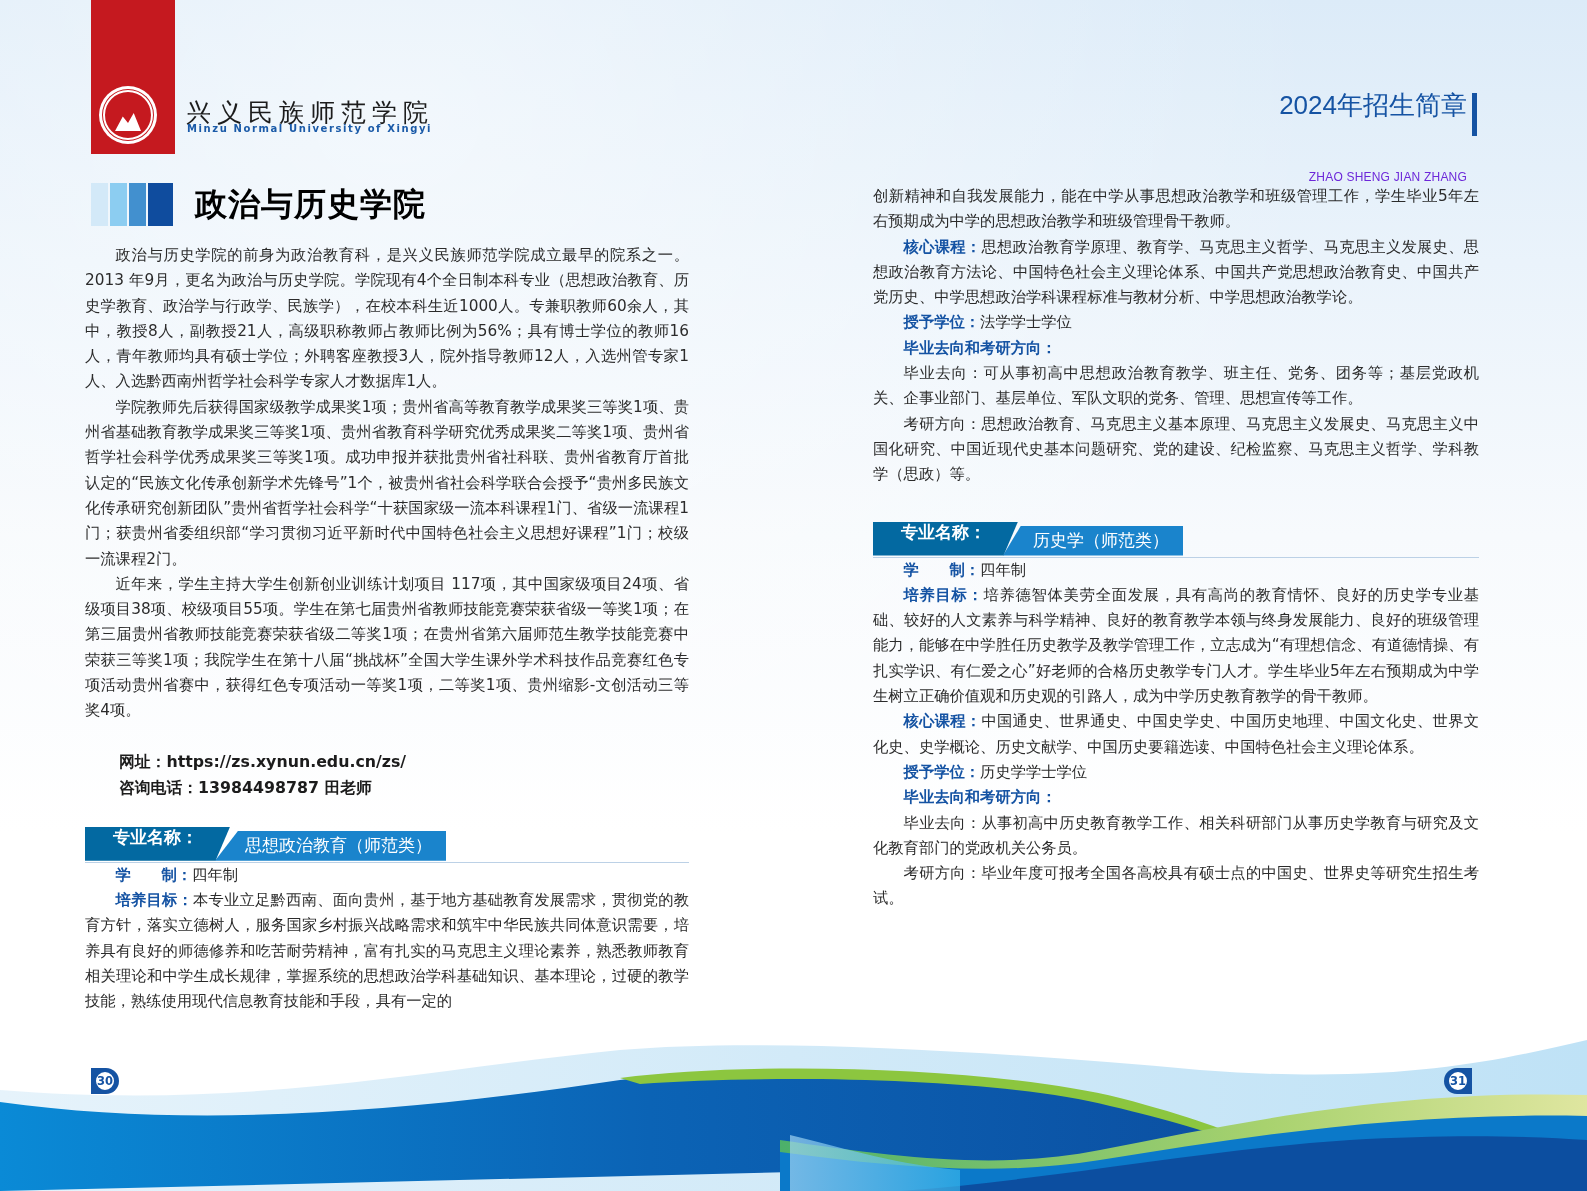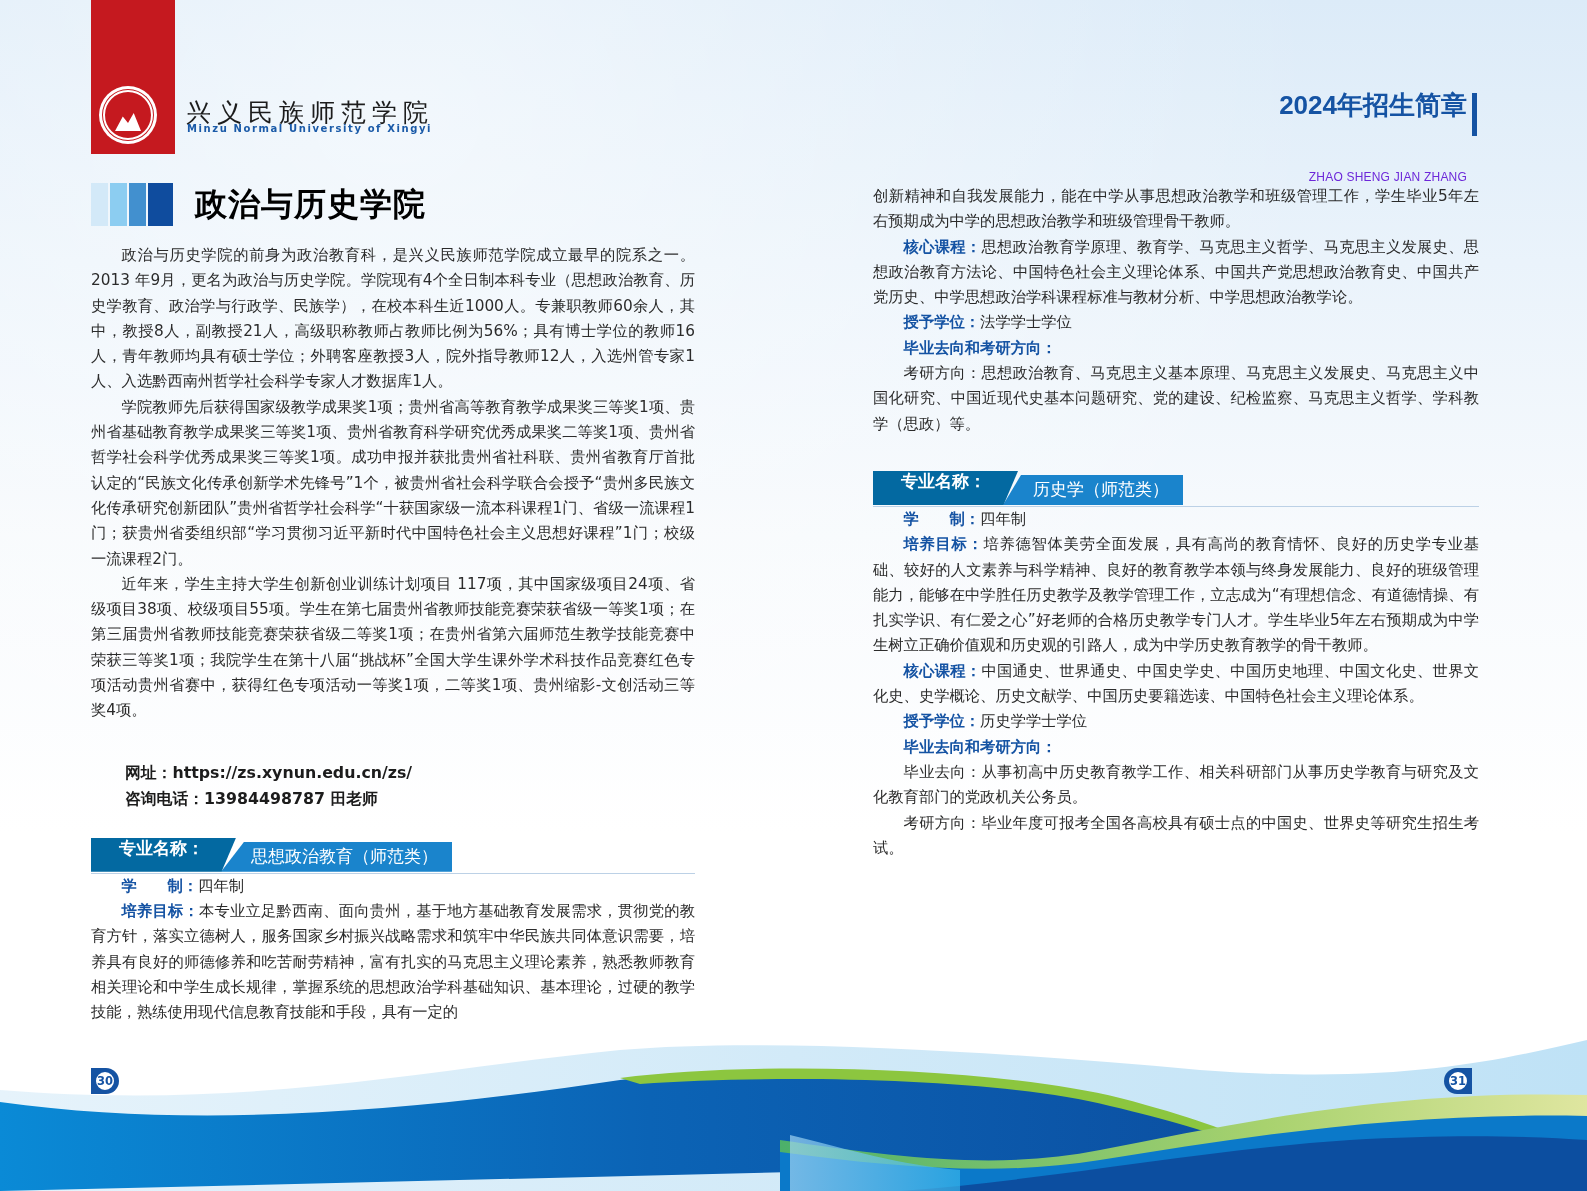--- a/index.html
+++ b/index.html
@@ -43,21 +43,21 @@
     }
     .school-name-en {
       position: absolute; left: 187px; top: 123px;
       font-size: 10px; letter-spacing: 1.6px; color: #1a5aa8; font-weight: bold;
     }
     .brochure-title {
       position: absolute; right: 120px; top: 90px; text-align: right;
     }
     .brochure-title .cn {
       font-family: "Liberation Sans", sans-serif;
-      font-size: 26px; font-weight: bold; color: #1553a3; line-height: 30px;
+      font-size: 26px; font-weight: normal; color: #1553a3; line-height: 30px;
     }
     .brochure-title .en {
       font-family: "Liberation Sans", sans-serif;
       font-size: 12px; color: #6d28d9; line-height: 18px; letter-spacing: 0.2px; margin-top: 48px;
     }
     .title-bar {
       position: absolute; left: 1472px; top: 93px; width: 5px; height: 43px; background: #1553a3;
     }
 
     
@@ -70,26 +70,26 @@
     .sq3 { background: #4290cf; }
     .sq4 { background: #0f4c9e; width: 25px; }
     .section-heading h1 {
       margin-left: 20px; font-size: 32px; font-weight: bold; color: #000000; letter-spacing: 1px;
     }
 
     
     .col {
       position: absolute; font-size: 15.3px; line-height: 25.3px; color: #2b2b2b; text-align: justify;
     }
-    .col-left { left: 91px; top: 243px; width: 604px; }
+    .col-left { left: 85px; top: 243px; width: 604px; }
     .col-right { left: 873px; top: 184px; width: 606px; }
     .col p { text-indent: 2em; text-align: justify; }
     .col p.noindent { text-indent: 0; }
     .lbl { color: #1553a3; font-weight: bold; }
-    .contact { margin-top: 36px; padding-left: 34px; font-weight: bold; font-size: 15.8px; color: #1c1c1c; }
+    .contact { margin-top: 25px; padding-left: 34px; font-weight: bold; font-size: 15.8px; color: #1c1c1c; }
     .contact div { line-height: 26px; }
 
     
     .major-banner {
       position: relative; height: 34px; display: flex; margin-top: 26px; margin-bottom: 2px;
     }
     .major-banner .left {
       background: #0369a1; color: #fff; font-weight: bold; font-size: 17px;
       padding: 0 28px 12px 28px; display: flex; align-items: center; height: 34px;
       clip-path: polygon(0 0, 100% 0, 90% 100%, 0 100%);
@@ -167,20 +167,21 @@
 
   <p><span class="lbl">学　　制：</span><span>四年制</span></p>
   <p><span class="lbl">培养目标：</span><span>本专业立足黔西南、面向贵州，基于地方基础教育发展需求，贯彻党的教育方针，落实立德树人，服务国家乡村振兴战略需求和筑牢中华民族共同体意识需要，培养具有良好的师德修养和吃苦耐劳精神，富有扎实的马克思主义理论素养，熟悉教师教育相关理论和中学生成长规律，掌握系统的思想政治学科基础知识、基本理论，过硬的教学技能，熟练使用现代信息教育技能和手段，具有一定的</span></p>
 </div>
 
 <div class="col col-right">
   <p class="noindent">创新精神和自我发展能力，能在中学从事思想政治教学和班级管理工作，学生毕业5年左右预期成为中学的思想政治教学和班级管理骨干教师。</p>
   <p><span class="lbl">核心课程：</span><span>思想政治教育学原理、教育学、马克思主义哲学、马克思主义发展史、思想政治教育方法论、中国特色社会主义理论体系、中国共产党思想政治教育史、中国共产党历史、中学思想政治学科课程标准与教材分析、中学思想政治教学论。</span></p>
   <p><span class="lbl">授予学位：</span><span>法学学士学位</span></p>
   <p><span class="lbl">毕业去向和考研方向：</span></p>
+  <p>毕业去向：可从事初高中思想政治教育教学、班主任、党务、团务等；基层党政机关、企事业部门、基层单位、军队文职的党务、管理、思想宣传等工作。</p>
   <p>考研方向：思想政治教育、马克思主义基本原理、马克思主义发展史、马克思主义中国化研究、中国近现代史基本问题研究、党的建设、纪检监察、马克思主义哲学、学科教学（思政）等。</p>
 
   <div class="major-banner" style="margin-top:34px;">
     <div class="left">专业名称：</div>
     <div class="right">历史学（师范类）</div>
     <div class="underline"></div>
   </div>
 
   <p><span class="lbl">学　　制：</span><span>四年制</span></p>
   <p><span class="lbl">培养目标：</span><span>培养德智体美劳全面发展，具有高尚的教育情怀、良好的历史学专业基础、较好的人文素养与科学精神、良好的教育教学本领与终身发展能力、良好的班级管理能力，能够在中学胜任历史教学及教学管理工作，立志成为“有理想信念、有道德情操、有扎实学识、有仁爱之心”好老师的合格历史教学专门人才。学生毕业5年左右预期成为中学生树立正确价值观和历史观的引路人，成为中学历史教育教学的骨干教师。</span></p>

